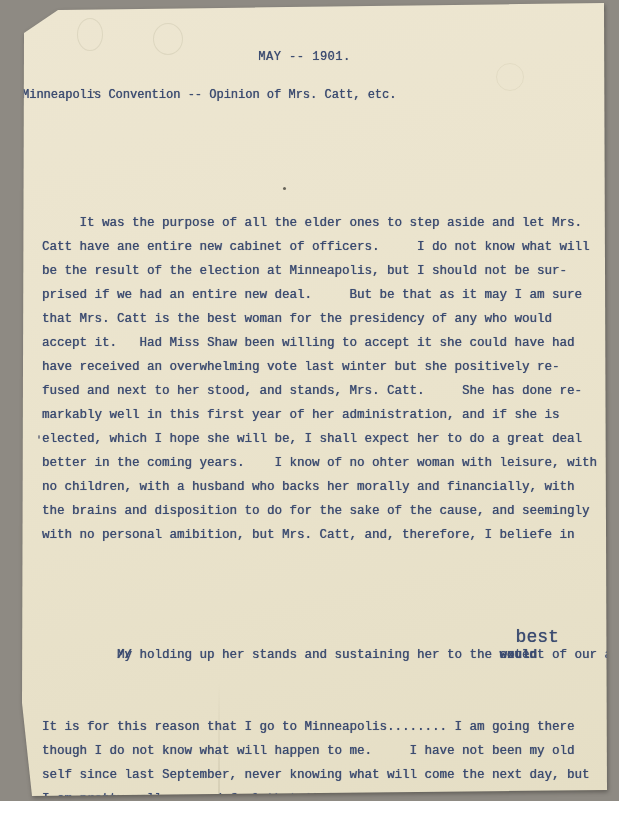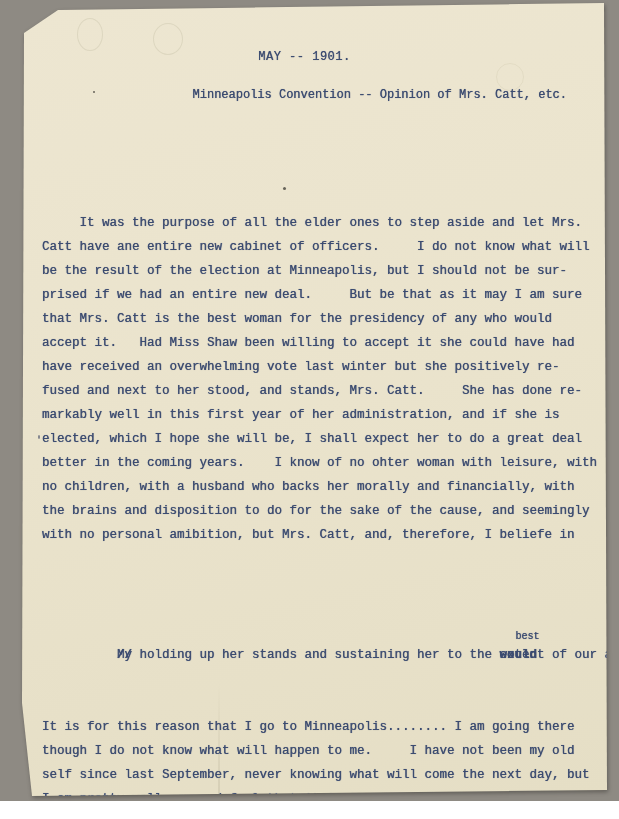--- a/index.html
+++ b/index.html
@@ -41,21 +41,21 @@
     width: 565px;
     text-align: center;
     font-size: 12px;
     letter-spacing: 0.5px;
     white-space: pre;
   }
   .doc-subtitle {
     position: absolute;
     left: 0; top: 85px;
     width: 545px;
-    text-align: right;
+    text-align: left;
     font-size: 12px;
     white-space: pre;
   }
   .typed-body {
     position: absolute;
     left: 20px; top: 136px;
     width: 564px;
     font-size: 12.5px;
     line-height: 24px;
     white-space: pre;
@@ -68,21 +68,21 @@
     left: 0; top: 0;
     font-weight: bold;
     letter-spacing: 0;
   }
   .strike-x-wrap .word { font-weight: normal; text-align: right; }
   .inserted {
     position: absolute;
     top: -12px;
     left: 16px;
     font-weight: normal;
-    font-size: 10px;
+    font-size: 18px;
     line-height: 12px;
     white-space: pre;
   }
   
   .wm {
     position: absolute;
     border: 1px solid rgba(176,170,140,0.45);
     border-radius: 50%;
     opacity: 0.55;
   }

